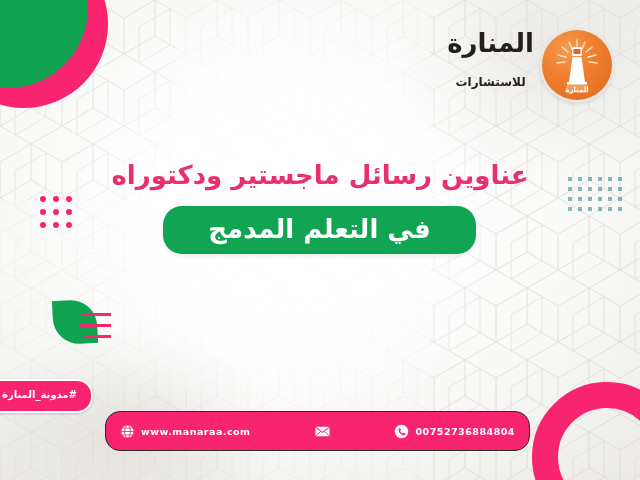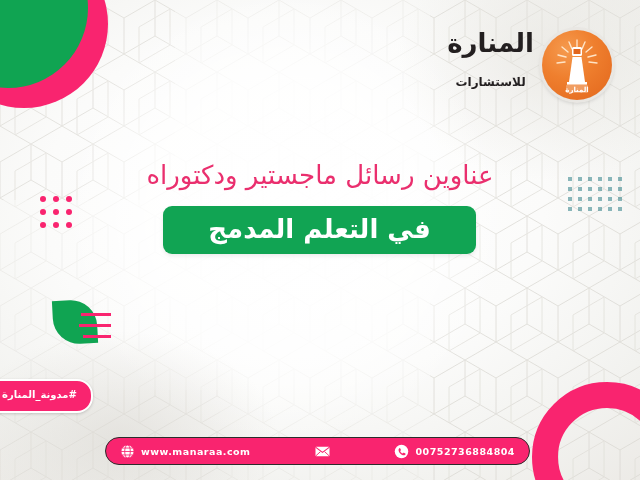--- a/index.html
+++ b/index.html
@@ -165,33 +165,33 @@
   .logo-mark svg { position: absolute; inset: 0; }
 
   
   .headline {
     position: absolute;
     left: 0; right: 0;
     top: 160px;
     text-align: center;
     direction: rtl;
     font-size: 26px;
-    font-weight: 400;
+    font-weight: 700;
     color: #ea2f6e;
     letter-spacing: 0px;
   }
 
   .subject-box {
     position: absolute;
     left: 163px;
     top: 206px;
     width: 313px;
     height: 48px;
     background: #11a453;
-    border-radius: 9px;
+    border-radius: 19px;
     display: flex;
     align-items: center;
     justify-content: center;
     box-shadow: 0 2px 4px rgba(0,0,0,0.08);
   }
   .subject-box .txt {
     direction: rtl;
     color: #ffffff;
     font-size: 26px;
     font-weight: 700;
@@ -220,23 +220,23 @@
     font-size: 10px;
     font-weight: 700;
     line-height: 1;
     padding-bottom: 2px;
   }
 
   
   .contact-bar {
     position: absolute;
     left: 105px;
-    top: 437px;
+    top: 411px;
     width: 425px;
-    height: 28px;
+    height: 40px;
     background: #f9246f;
     border: 1.5px solid #2b2b2b;
     border-radius: 15px;
     display: flex;
     align-items: center;
     justify-content: space-between;
     padding: 0 14px;
     box-sizing: border-box;
   }
   .contact-item {

